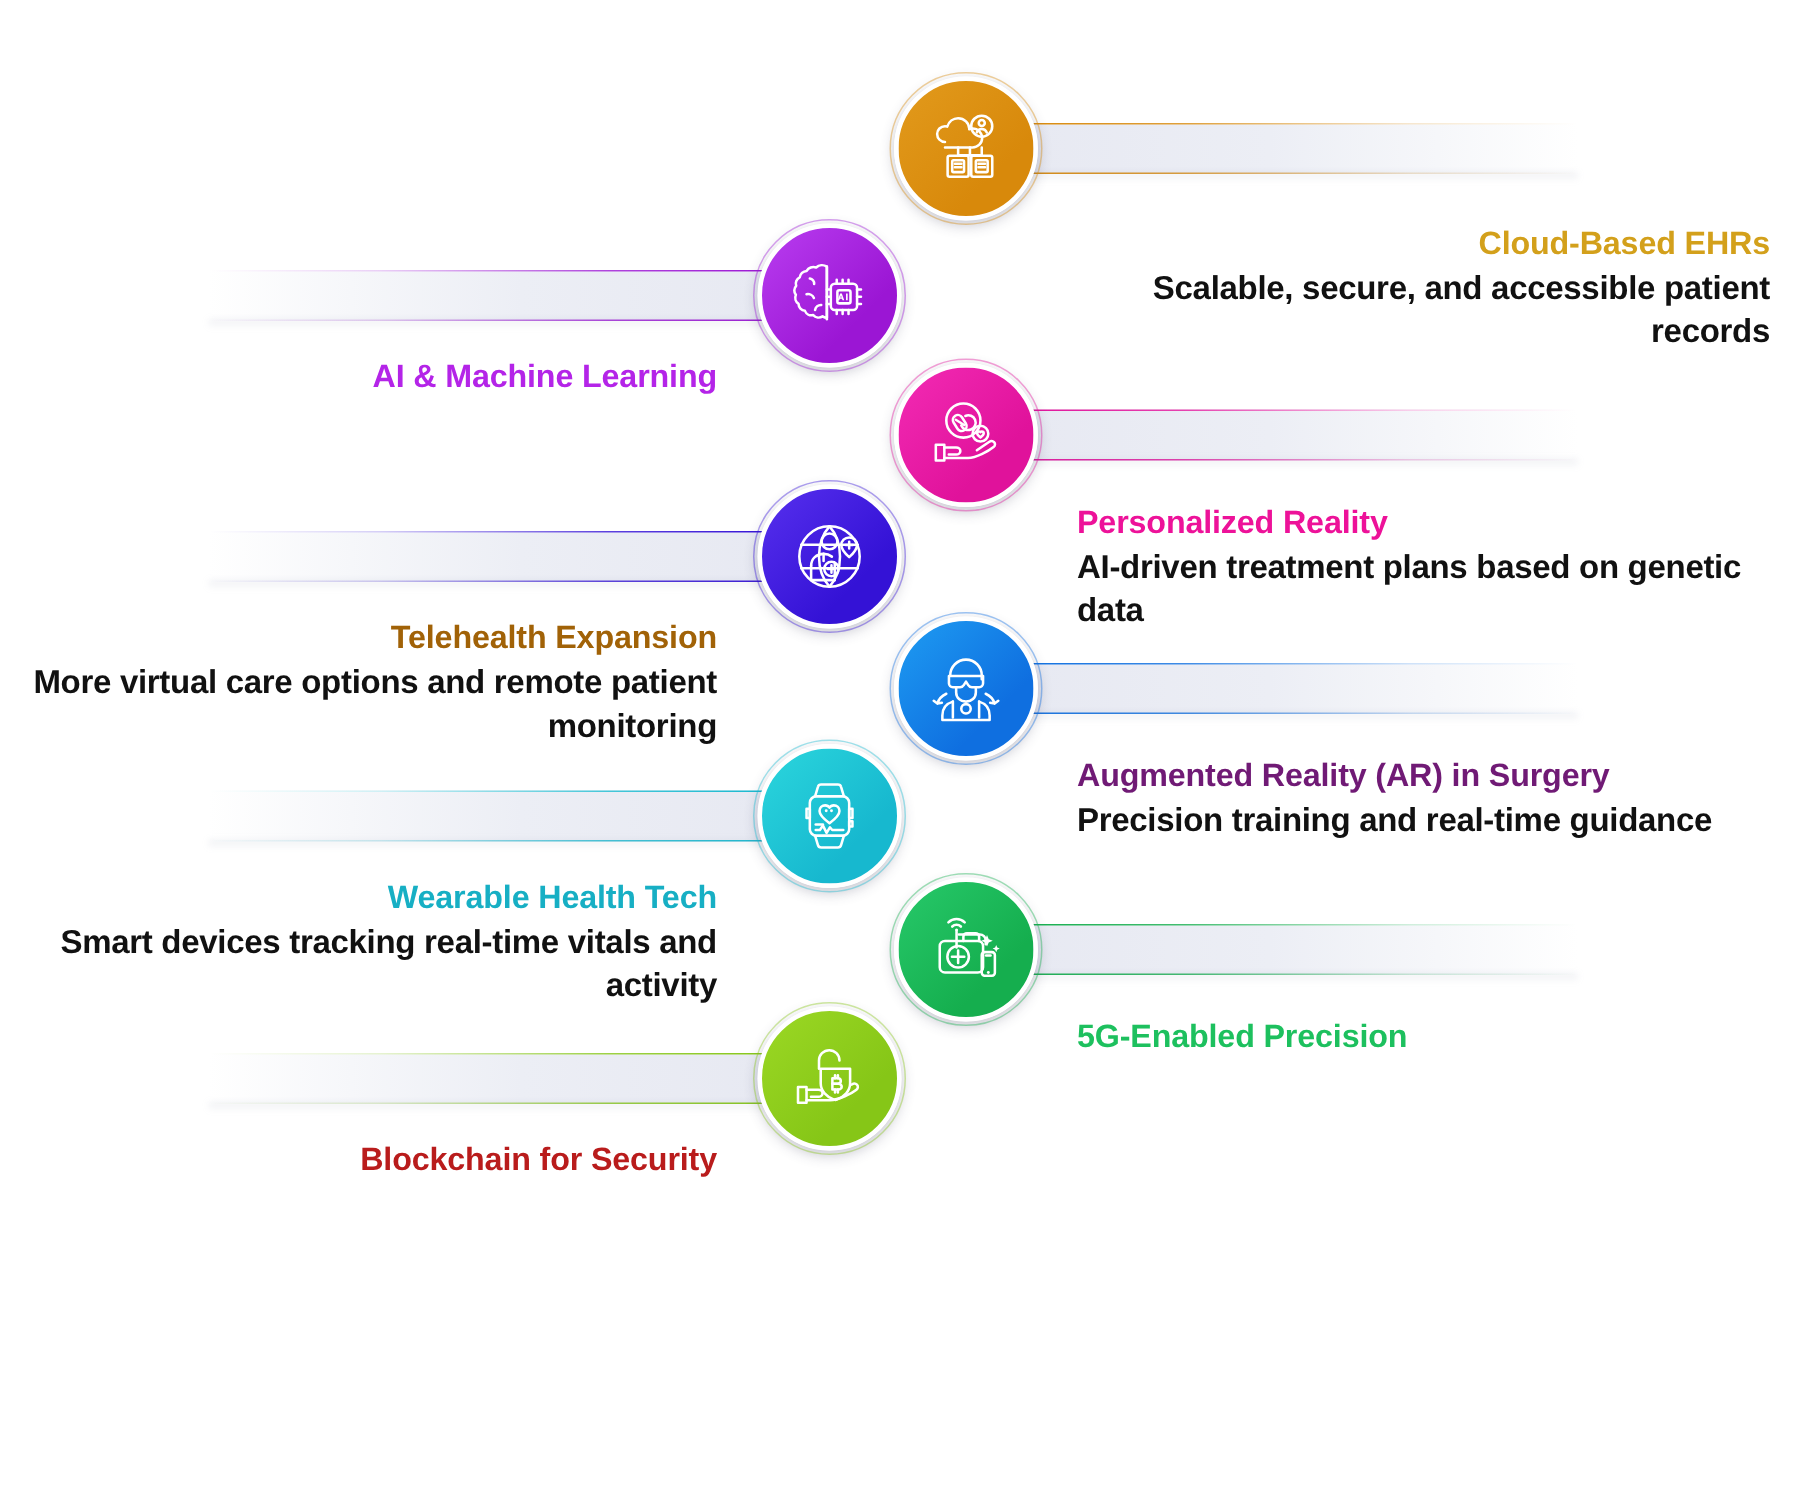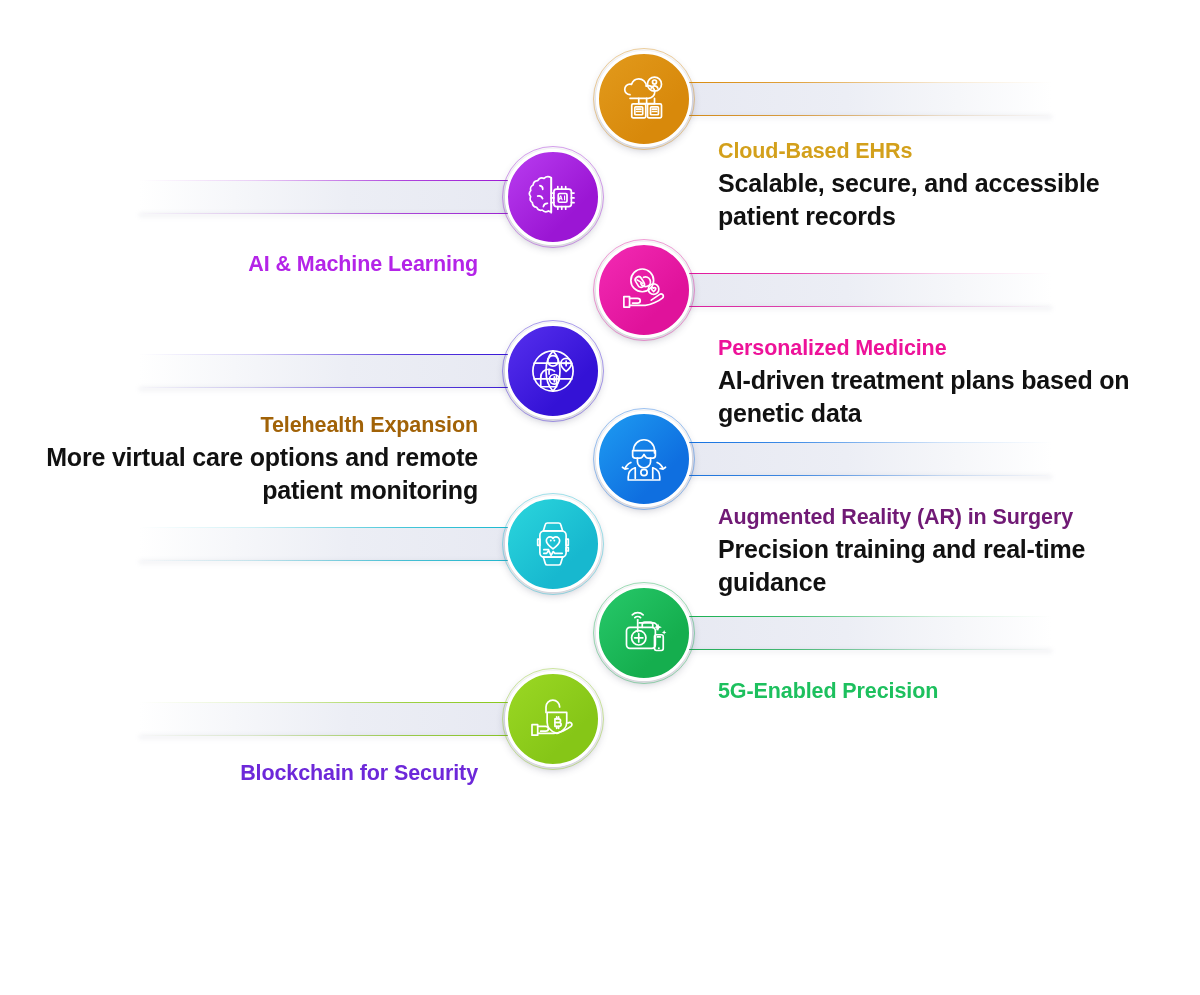--- a/index.html
+++ b/index.html
@@ -73,21 +73,21 @@
     stroke-linecap:round;stroke-linejoin:round;vector-effect:non-scaling-stroke;}
   .node svg .sld{fill:#ffffff;stroke:none;}
 
   
   .txt{position:absolute;}
   .txt .ttl{
     font-size:21.5px;font-weight:bold;letter-spacing:-0.1px;
     line-height:1.18;margin:0 0 3px 0;
   }
   .txt .dsc{
-    font-size:25px;font-weight:bold;color:#111111;
+    font-size:22px;font-weight:bold;color:#111111;
     line-height:1.30;margin:0;letter-spacing:-0.2px;
   }
   .txt.r{text-align:left;}
   .txt.l{text-align:right;}
 </style>
 </head>
 <body>
 
 <div id="stage">
     <div class="bar right" style="left: 678px; width: 374px; top: 82px;">
@@ -109,21 +109,21 @@
       <path d="M35 31.2v6"></path>
       <rect x="18" y="37.5" width="16" height="16" rx="1.5"></rect>
       <rect x="21.5" y="41" width="9" height="9" rx="1"></rect>
       <path d="M23.5 43.6h5M23.5 46.3h5"></path>
       <rect x="36" y="37.5" width="16" height="16" rx="1.5"></rect>
       <rect x="39.5" y="41" width="9" height="9" rx="1"></rect>
       <path d="M41.5 43.6h5M41.5 46.3h5"></path>
     </svg>
       </span>
     </div>
-    <div class="txt r" style="left: 718px; width: 462px; top: 139px;">
+    <div class="txt r" style="left: 718px; width: 462px; top: 150px; text-align: right;">
       <div class="ttl" style="color: rgb(211, 160, 27);">Cloud-Based EHRs</div>
       <div class="dsc">Scalable, secure, and accessible patient records</div>
     </div>
     <div class="bar left" style="left: 139px; width: 380px; top: 180px;">
       <div class="barfill"></div>
       <div class="edge-t" style="background: linear-gradient(to left, rgb(155, 22, 212) 0%, rgba(155, 22, 212, 0.8) 30%, rgba(155, 22, 212, 0.2) 70%, rgba(255, 255, 255, 0) 100%);"></div>
       <div class="edge-b" style="background: linear-gradient(to left, rgb(155, 22, 212) 0%, rgba(155, 22, 212, 0.8) 30%, rgba(155, 22, 212, 0.2) 70%, rgba(255, 255, 255, 0) 100%);"></div>
       <div class="shade"></div>
     </div>
     <div class="node" style="left: 505px; top: 149px; background: linear-gradient(135deg, rgb(185, 61, 240) 0%, rgb(155, 22, 212) 70%, rgb(155, 22, 212) 100%);">
@@ -135,21 +135,21 @@
       <path d="M17 19c2 .4 3.4 2.2 3.3 4.2M14.5 31c2.3-.5 4.7.7 5.6 2.9M21 43c.4-2.3 2.4-3.9 4.7-3.8"></path>
       <rect x="33" y="23" width="20" height="20" rx="3"></rect>
       <rect x="38" y="28" width="10" height="10" rx="1.5"></rect>
       <path d="M37.5 20v3M42 20v3M46.5 20v3M37.5 43v3M42 43v3M46.5 43v3M30 27.5h3M30 33h3M30 38.5h3M53 27.5h3M53 33h3M53 38.5h3"></path>
       <path class="sld" d="M40.1 30.4l1.3 0 1.8 5.2-1.3 0-.35-1.1h-1.7l-.35 1.1-1.25 0zm.65 1.6l-.5 1.55h1z"></path>
       <path class="sld" d="M44.6 30.4h1.25v5.2h-1.25z"></path>
     </svg>
       </span>
     </div>
     <div class="txt l" style="right: 722px; width: 462px; top: 239px;">
-      <div class="ttl" style="color: rgb(180, 36, 232); margin-top: 13px;">AI &amp; Machine Learning</div>
+      <div class="ttl" style="color: rgb(180, 36, 232);">AI &amp; Machine Learning</div>
     </div>
     <div class="bar right" style="left: 678px; width: 374px; top: 273px;">
       <div class="barfill"></div>
       <div class="edge-t" style="background: linear-gradient(to right, rgb(224, 18, 155) 0%, rgba(224, 18, 155, 0.8) 30%, rgba(224, 18, 155, 0.2) 70%, rgba(255, 255, 255, 0) 100%);"></div>
       <div class="edge-b" style="background: linear-gradient(to right, rgb(224, 18, 155) 0%, rgba(224, 18, 155, 0.8) 30%, rgba(224, 18, 155, 0.2) 70%, rgba(255, 255, 255, 0) 100%);"></div>
       <div class="shade"></div>
     </div>
     <div class="node" style="left: 596px; top: 242px; background: linear-gradient(135deg, rgb(243, 43, 180) 0%, rgb(224, 18, 155) 70%, rgb(224, 18, 155) 100%);">
       <div class="ring" style="border-color: rgba(224, 18, 155, 0.4);"></div>
       <span style="display: block;">
@@ -160,21 +160,21 @@
       <path d="M31.5 17.5c2.9-1.3 6.2 0 7.4 2.9 1.2 2.9-.2 6.2-3.1 7.4-2.9 1.2-6.2-.2-7.4-3.1"></path>
       <circle cx="43" cy="31" r="6"></circle>
       <path d="M43 33.8c-1.5-1.1-2.5-2-2.5-3.1 0-.8.6-1.4 1.4-1.4.5 0 .9.2 1.1.6.2-.4.6-.6 1.1-.6.8 0 1.4.6 1.4 1.4 0 1.1-1 2-2.5 3.1z"></path>
       <path d="M9 39.5h6.5v12H9z"></path>
       <path d="M15.5 41.5h9c1.8 0 3.2 1.2 3.2 2.7s-1.4 2.7-3.2 2.7h-5.6"></path>
       <path d="M15.5 49.5h18c6.5 0 16-5.5 19.5-8.3 1.4-1.1 1.4-2.8.4-3.8-1-1-2.6-1-3.9-.1l-9.2 6.3"></path>
     </svg>
       </span>
     </div>
     <div class="txt r" style="left: 718px; width: 462px; top: 336px;">
-      <div class="ttl" style="color: rgb(237, 18, 153);">Personalized Medicine</div>
+      <div class="ttl" style="color: rgb(237, 18, 153);">Personalized Reality</div>
       <div class="dsc">AI-driven treatment plans based on genetic data</div>
     </div>
     <div class="bar left" style="left: 139px; width: 380px; top: 354px;">
       <div class="barfill"></div>
       <div class="edge-t" style="background: linear-gradient(to left, rgb(52, 18, 214) 0%, rgba(52, 18, 214, 0.8) 30%, rgba(52, 18, 214, 0.2) 70%, rgba(255, 255, 255, 0) 100%);"></div>
       <div class="edge-b" style="background: linear-gradient(to left, rgb(52, 18, 214) 0%, rgba(52, 18, 214, 0.8) 30%, rgba(52, 18, 214, 0.2) 70%, rgba(255, 255, 255, 0) 100%);"></div>
       <div class="shade"></div>
     </div>
     <div class="node" style="left: 505px; top: 323px; background: linear-gradient(135deg, rgb(87, 48, 238) 0%, rgb(52, 18, 214) 70%, rgb(52, 18, 214) 100%);">
       <div class="ring" style="border-color: rgba(52, 18, 214, 0.4);"></div>
@@ -239,20 +239,24 @@
       <rect x="17" y="17" width="30" height="30" rx="5"></rect>
       <path d="M14.5 26.5H17v7h-2.5zM47 26.5h2.5v7H47zM47 36h2.5v4H47z"></path>
       <path d="M32 37.5c-4.6-3.4-7.6-6-7.6-9.3 0-2.4 1.9-4.3 4.3-4.3 1.5 0 2.7.7 3.3 1.8.6-1.1 1.8-1.8 3.3-1.8 2.4 0 4.3 1.9 4.3 4.3 0 3.3-3 5.9-7.6 9.3z"></path>
       <circle cx="29.5" cy="28" r="1.1" class="sld"></circle>
       <circle cx="33.5" cy="28" r="1.1" class="sld"></circle>
       <path d="M21.5 38.5h5.5"></path>
       <path d="M21.5 42.7h3.2l2.3-3.4 2.8 5.6 2.5-4.3 1.8 2.1h8.4"></path>
     </svg>
       </span>
     </div>
+    <div class="txt l" style="right: 722px; width: 462px; top: 586px;">
+      <div class="ttl" style="color: rgb(23, 175, 196);">Wearable Health Tech</div>
+      <div class="dsc">Smart devices tracking real-time vitals and activity</div>
+    </div>
     <div class="bar right" style="left: 678px; width: 374px; top: 616px;">
       <div class="barfill"></div>
       <div class="edge-t" style="background: linear-gradient(to right, rgb(21, 174, 78) 0%, rgba(21, 174, 78, 0.8) 30%, rgba(21, 174, 78, 0.2) 70%, rgba(255, 255, 255, 0) 100%);"></div>
       <div class="edge-b" style="background: linear-gradient(to right, rgb(21, 174, 78) 0%, rgba(21, 174, 78, 0.8) 30%, rgba(21, 174, 78, 0.2) 70%, rgba(255, 255, 255, 0) 100%);"></div>
       <div class="shade"></div>
     </div>
     <div class="node" style="left: 596px; top: 585px; background: linear-gradient(135deg, rgb(39, 201, 106) 0%, rgb(21, 174, 78) 70%, rgb(21, 174, 78) 100%);">
       <div class="ring" style="border-color: rgba(21, 174, 78, 0.4);"></div>
       <span style="display: block;">
     <svg viewBox="0 0 64 64">
@@ -289,15 +293,15 @@
       <path d="M34.2 31.8h4.1c1.3 0 2.3.9 2.3 2.1s-1 2.1-2.3 2.1h-4.1v-4.2z"></path>
       <path d="M34.2 36h4.6c1.4 0 2.5 1 2.5 2.2s-1.1 2.2-2.5 2.2h-4.6V36z"></path>
       <path d="M36.2 29.6v2.2M38.4 29.6v2.2M36.2 40.4v2.2M38.4 40.4v2.2"></path>
       <path d="M8 38.5h6.5v12H8z"></path>
       <path d="M14.5 40.5h9c1.8 0 3.2 1.2 3.2 2.7s-1.4 2.7-3.2 2.7h-5.6"></path>
       <path d="M14.5 48.5h18c6.5 0 16.5-5.2 20-8 1.4-1.1 1.4-2.8.4-3.8-1-1-2.6-1-3.9-.1"></path>
     </svg>
       </span>
     </div>
     <div class="txt l" style="right: 722px; width: 462px; top: 761px;">
-      <div class="ttl" style="color: #6d28d9;">Blockchain for Security</div>
+      <div class="ttl" style="color: #b91c1c;">Blockchain for Security</div>
     </div>
   </div>
 
 </body></html>

